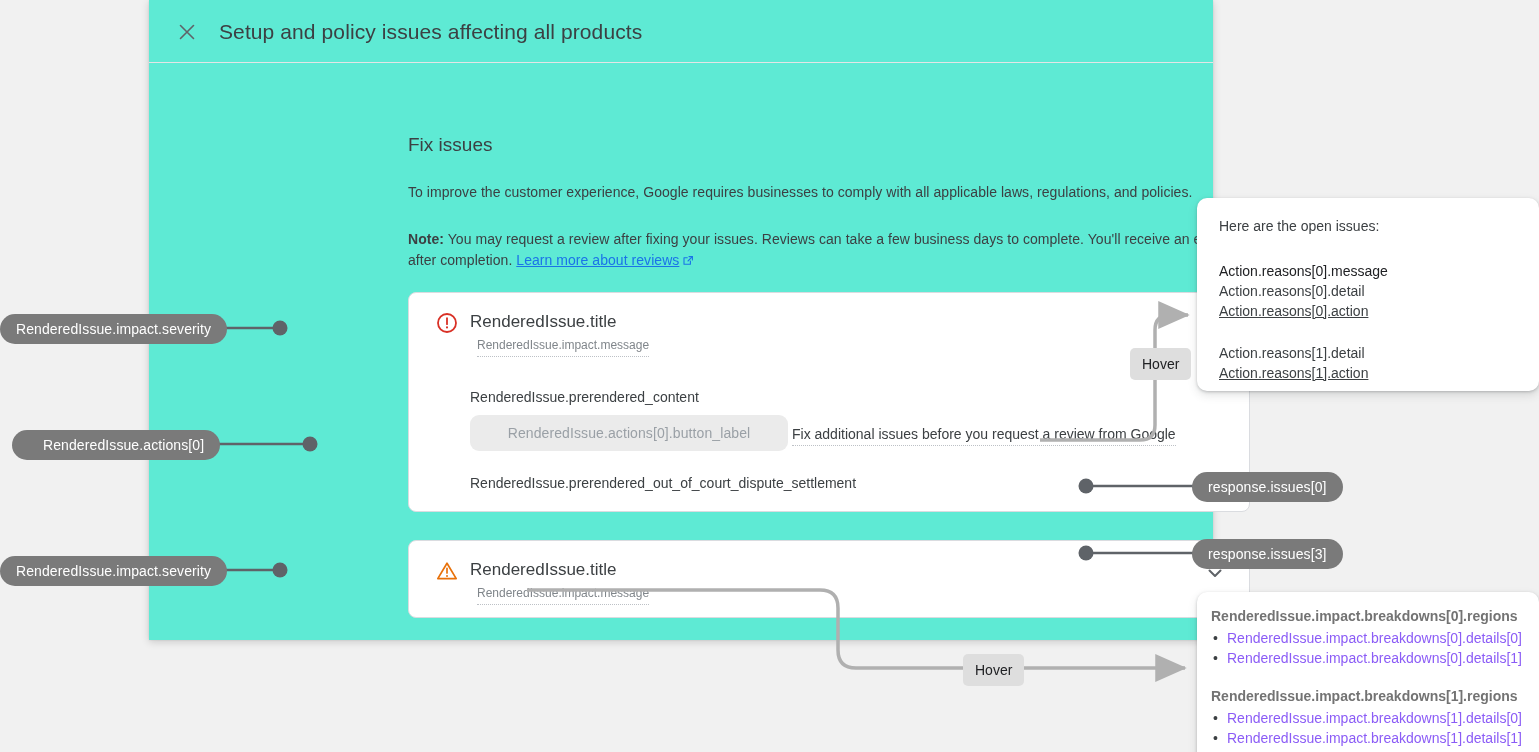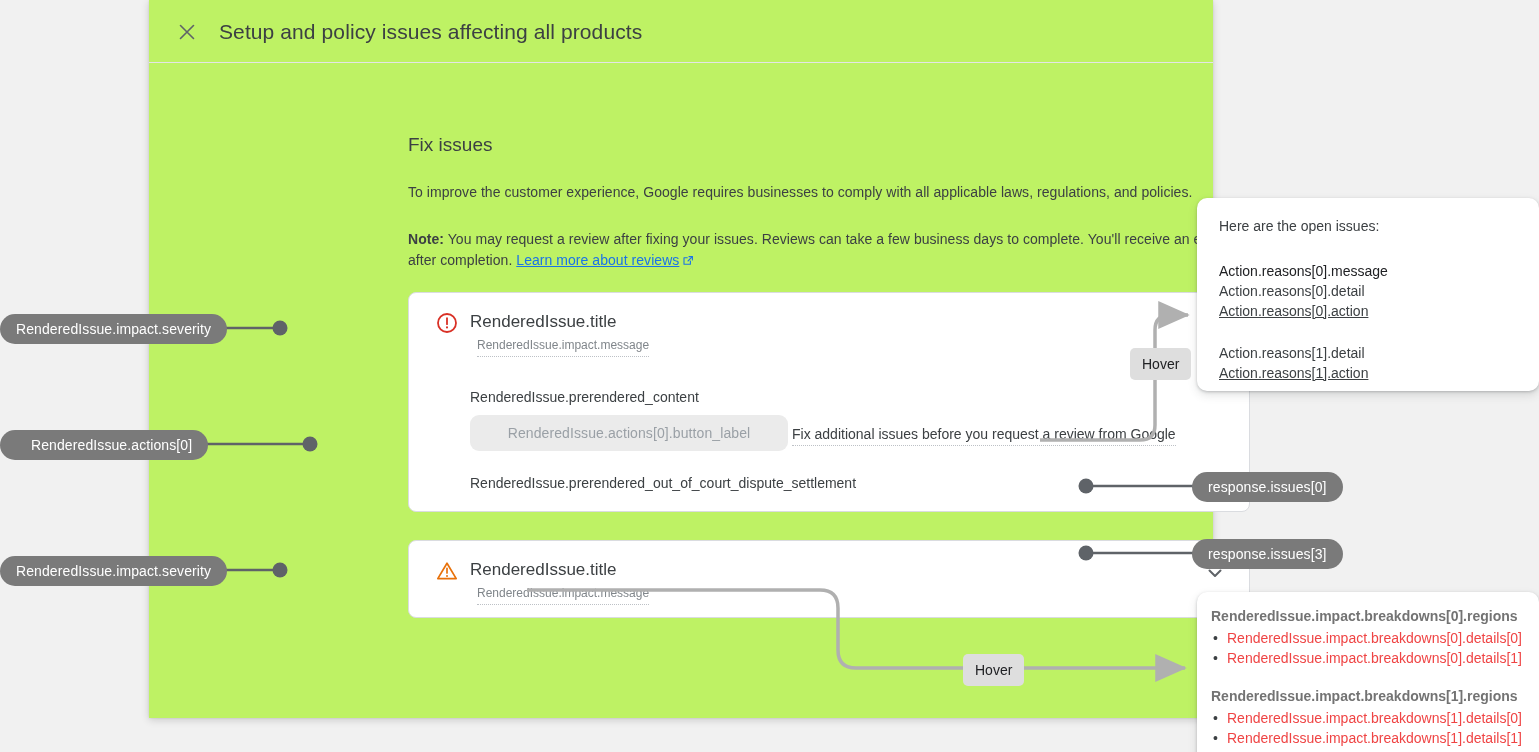--- a/index.html
+++ b/index.html
@@ -16,22 +16,22 @@
     overflow: hidden;
     background: #f1f1f1;
   }
 
   
   .dialog {
     position: absolute;
     left: 149px;
     top: 0;
     width: 1064px;
-    height: 718px;
-    background: #bef264;
+    height: 640px;
+    background: #5eead4;
     box-shadow: 0 2px 8px rgba(0,0,0,0.16), 0 0 2px rgba(0,0,0,0.10);
     z-index: 2;
   }
   .dialog-header {
     position: absolute;
     left: 0; top: 0;
     width: 1064px;
     height: 63px;
     border-bottom: 1px solid #e4e5e6;
     box-sizing: border-box;
@@ -230,21 +230,21 @@
   .bd-region {
     font-size: 14px;
     font-weight: 700;
     color: #737373;
     line-height: 20px;
     margin-bottom: 2px;
   }
   .bd-list { margin: 0; padding: 0; list-style: none; }
   .bd-list li {
     font-size: 14px;
-    color: #ef4444;
+    color: #8b5cf6;
     line-height: 20px;
     padding-left: 16px;
     position: relative;
   }
   .bd-list li:before {
     content: "\2022";
     position: absolute;
     left: 2px;
     top: 0;
     color: #3c4043;
@@ -257,21 +257,21 @@
     color: #ffffff;
     border-radius: 999px;
     font-size: 14px;
     line-height: 18px;
     padding: 6px 16px;
     white-space: nowrap;
     z-index: 8;
     letter-spacing: 0.1px;
   }
   #pill-sev0      { left: 0px;    top: 314px; }
-  #pill-actions0  { left: 0px;    top: 430px; padding-left: 31px; }
+  #pill-actions0  { left: 12px;    top: 430px; padding-left: 31px; }
   #pill-sev1      { left: 0px;    top: 556px; }
   #pill-issues0   { left: 1192px; top: 472px; }
   #pill-issues1   { left: 1192px; top: 539px; }
 
   
   .hover-chip {
     position: absolute;
     background: #dedede;
     color: #202124;
     font-size: 14px;

